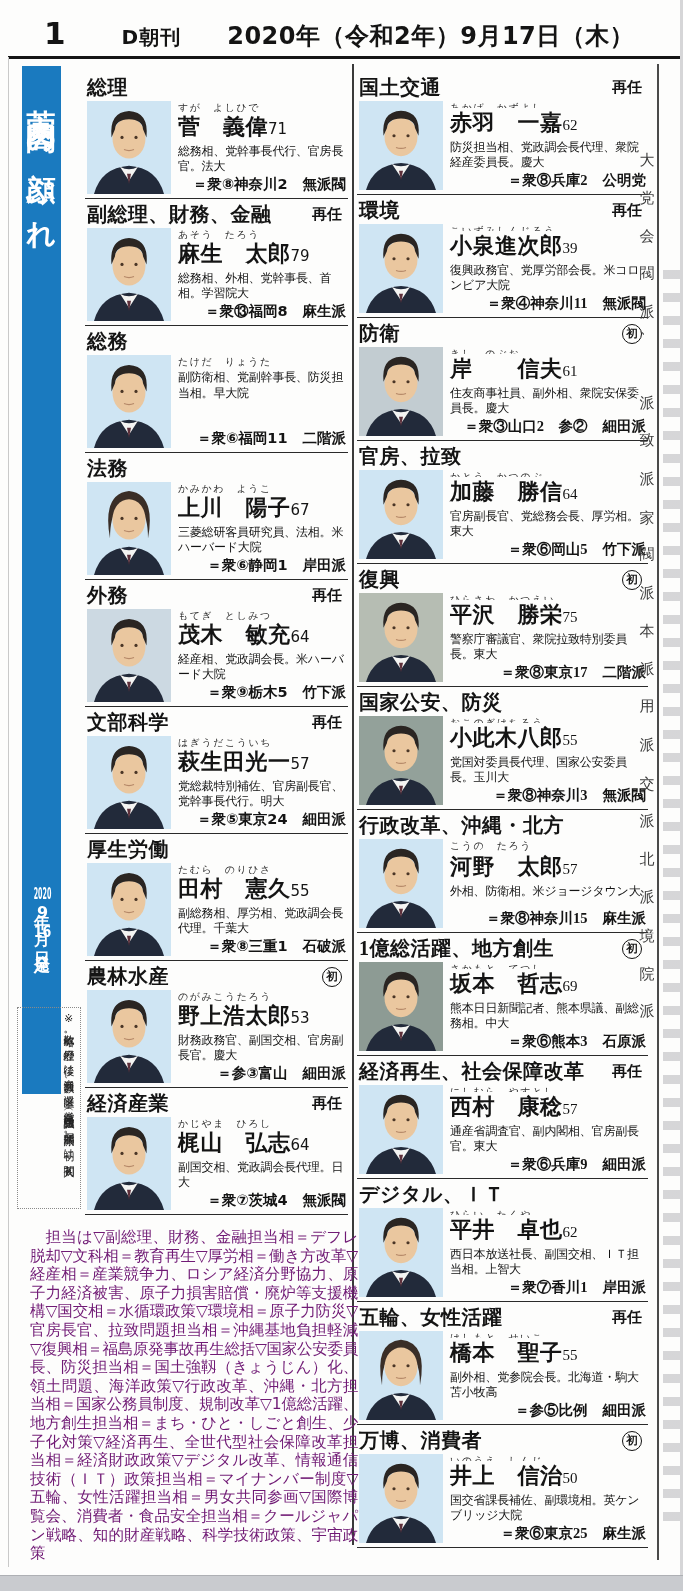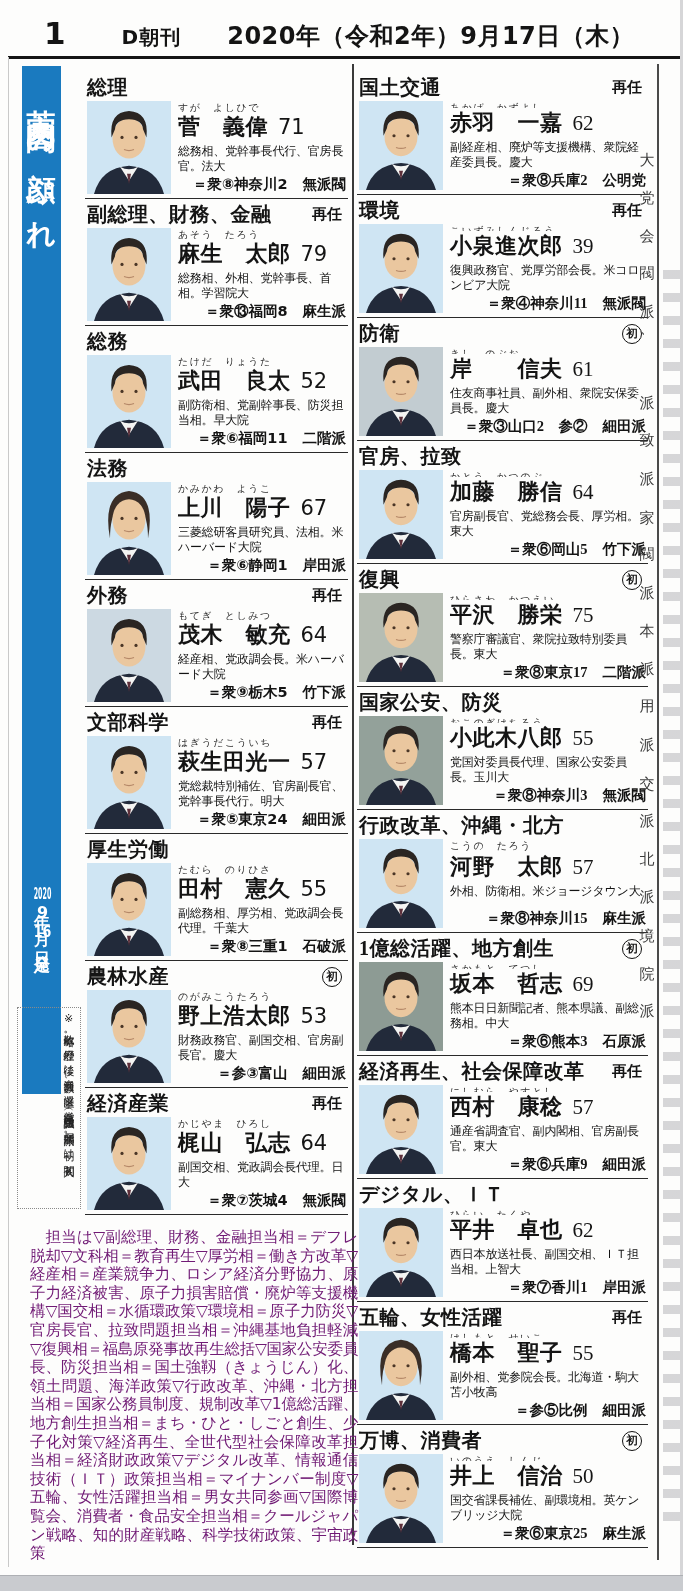--- a/index.html
+++ b/index.html
@@ -42,21 +42,21 @@
   .entry-body{display:flex;gap:7px;flex:1;min-height:0;}
   .photo{width:84px;flex:0 0 84px;}
   .avatar{width:100%;height:100%;display:block;}
   .avatar .hair-f{display:none;}
   .photo.female .hair-f{display:block;}
   .photo.female .hair-m{display:none;}
   .info{flex:1;display:flex;flex-direction:column;min-width:0;}
   .furigana{font-size:10px;letter-spacing:1.5px;color:#2e2e2e;white-space:nowrap;overflow:hidden;height:13px;}
   .name-row{display:flex;align-items:baseline;}
   .name{font-size:22px;font-weight:bold;white-space:nowrap;letter-spacing:.5px;text-align:right;}
-  .age{font-size:21px;margin-left:10px;}
+  .age{font-size:15px;margin-left:0;}
   .bio{font-size:12px;line-height:1.3;margin-top:2px;letter-spacing:-.2px;}
   .district-row{display:flex;justify-content:flex-end;gap:15px;font-size:14.5px;font-weight:bold;
     margin-top:auto;white-space:nowrap;}
   
   .appointments{position:absolute;left:30px;top:1228px;width:328px;font-size:15.5px;
     line-height:18.6px;text-align:justify;text-indent:1em;color:#701a75;letter-spacing:-.3px;}
   
   .edge-rule{position:absolute;left:657px;top:64px;width:1.5px;height:1496px;background:#4a4a4a;}
   .edge-frags{position:absolute;left:639px;top:140px;width:17px;height:1420px;
     font-size:15px;color:#3c3c3c;letter-spacing:38px;overflow:hidden;}
@@ -169,24 +169,20 @@
           <path class="tie" d="M40 72 L42 82 L44 72 Z" fill="#5d2f3a"></path>
           <ellipse class="face" cx="42" cy="37" rx="16.5" ry="20" fill="#eac79f"></ellipse>
           <path class="hair-m" d="M24.5 36 Q22 11 42 10 Q62 11 59.5 36 L56 28 Q55.5 18.5 42 18 Q28.5 18.5 28 28 Z" fill="#2a2522"></path>
           <circle cx="35" cy="36" r="1.6" fill="#4a3626"></circle>
           <circle cx="49" cy="36" r="1.6" fill="#4a3626"></circle>
           <path d="M37 48 Q42 50 47 48" stroke="#b58868" stroke-width="1.2" fill="none"></path>
         </svg>
       </div>
       <div class="info">
         <div class="furigana">たけだ　りょうた</div>
-        <div class="name-row">
-          <span class="name">武田　良太</span>
-          <span class="age">52</span>
-        </div>
         <div class="bio">副防衛相、党副幹事長、防災担当相。早大院</div>
         <div class="district-row">
           <span class="district">＝衆⑥福岡11</span>
           <span class="faction">二階派</span>
         </div>
       </div>
     </div>
   </section>
       <section class="entry">
     <div class="entry-head">
@@ -413,21 +409,21 @@
           <circle cx="49" cy="36" r="1.6" fill="#4a3626"></circle>
           <path d="M37 48 Q42 50 47 48" stroke="#b58868" stroke-width="1.2" fill="none"></path>
         </svg>
       </div>
       <div class="info">
         <div class="furigana">あかば　かずよし</div>
         <div class="name-row">
           <span class="name">赤羽　一嘉</span>
           <span class="age">62</span>
         </div>
-        <div class="bio">副経産相、廃炉等支援機構、衆院経産委員長。慶大</div>
+        <div class="bio">防災担当相、党政調会長代理、衆院経産委員長。慶大</div>
         <div class="district-row">
           <span class="district">＝衆⑧兵庫2</span>
           <span class="faction">公明党</span>
         </div>
       </div>
     </div>
   </section>
       <section class="entry">
     <div class="entry-head">
       <h2 class="post">環境</h2>

